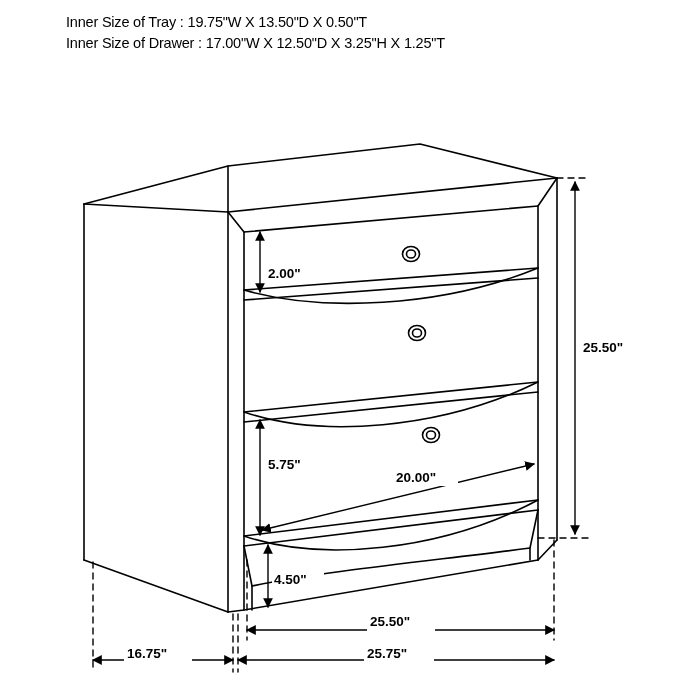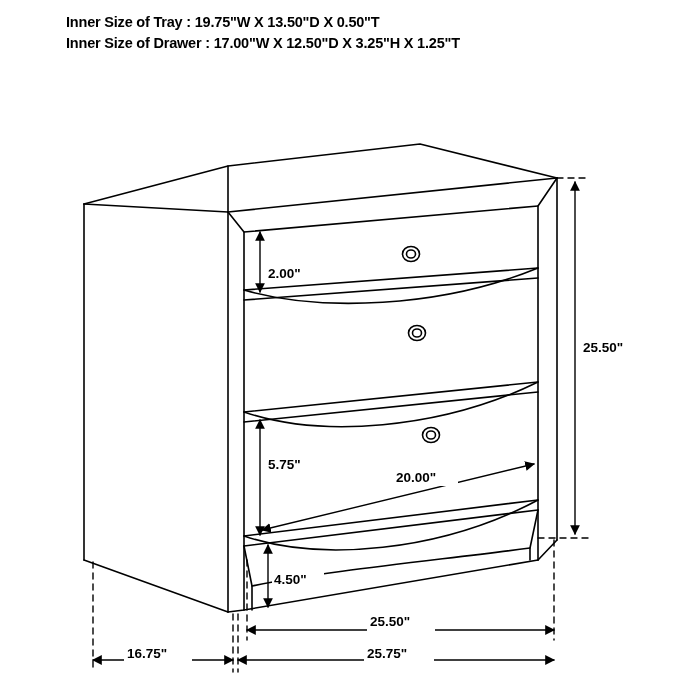--- a/index.html
+++ b/index.html
@@ -18,21 +18,21 @@
   #stage {
     position: relative;
     width: 700px;
     height: 700px;
   }
   .hdr {
     position: absolute;
     left: 66px;
     top: 12px;
     font-size: 14.5px;
-    font-weight: bold;
+    font-weight: normal;
     line-height: 21px;
     letter-spacing: -0.2px;
     white-space: nowrap;
   }
   .hdr .line2 {
     display: block;
   }
   svg.diagram {
     position: absolute;
     left: 0;

